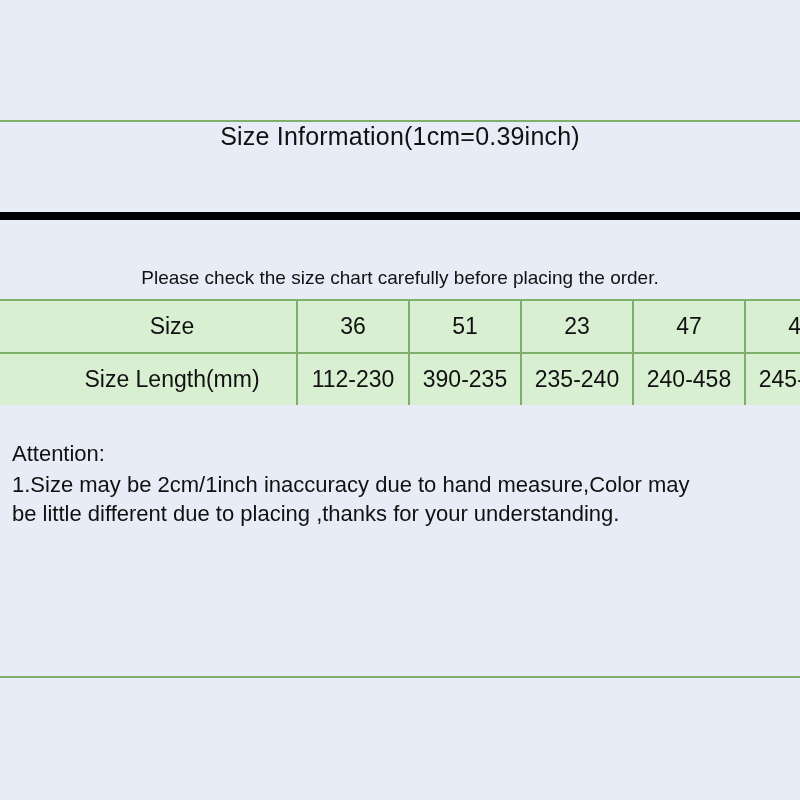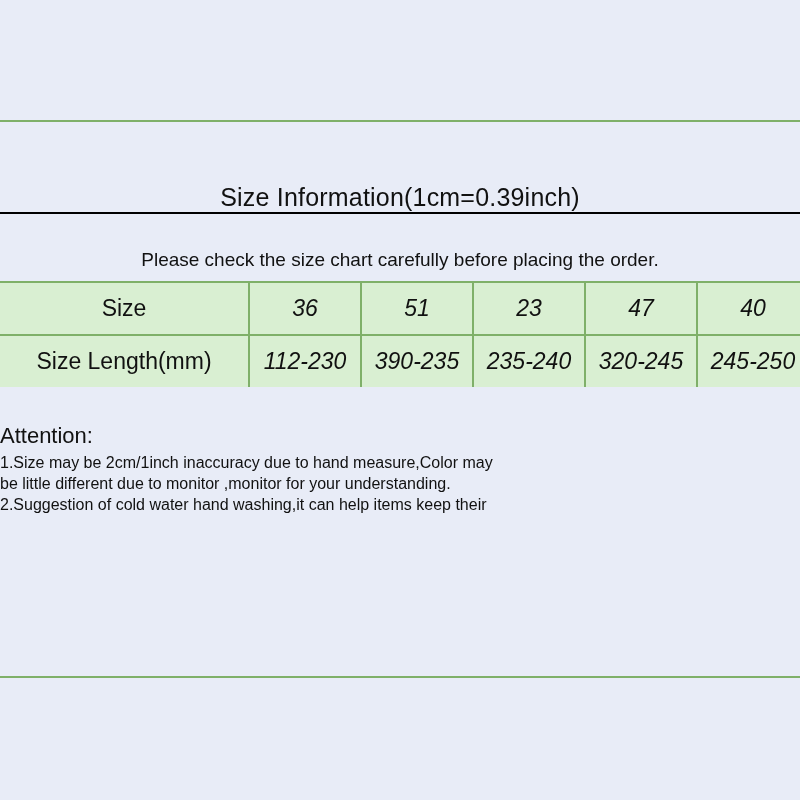--- a/index.html
+++ b/index.html
@@ -20,32 +20,32 @@
     top: 120px;
     width: 800px;
     height: 558px;
     background: #e8ecf7;
     border-top: 2px solid #7fb069;
     border-bottom: 2px solid #7fb069;
     box-sizing: border-box;
   }
   .title-band {
     height: 90px;
-    border-bottom: 2px solid #000000;
+    border-bottom: 8px solid #000000;
     display: flex;
-    align-items: flex-end;
+    align-items: flex-start;
     justify-content: center;
   }
   .title-text {
     font-size: 25px;
     color: #111;
     letter-spacing: 0.2px;
   }
   .subtitle-band {
-    height: 69px;
+    height: 81px;
     border-bottom: 2px solid #7fb069;
     display: flex;
     align-items: flex-end;
     justify-content: center;
     padding-bottom: 10px;
     box-sizing: border-box;
   }
   .subtitle-text {
     font-size: 19px;
     color: #111;
@@ -66,34 +66,34 @@
     color: #111;
     height: 51px;
     padding: 0;
   }
   table.size-table tr td:last-child {
     border-right: none;
   }
   table.size-table td.label-cell {
     width: 248px;
     font-size: 23px;
+    padding-left: 48px;
   }
   table.size-table td.val-cell {
     width: 110px;
-    font-style: italic;
   }
   table.size-table tr:last-child td {
     border-bottom: none;
   }
   .notes {
-    padding: 34px 8px 0 0;
+    padding: 34px 8px 0 12px;
     box-sizing: border-box;
   }
   .notes-line {
-    font-size: 16px;
+    font-size: 22px;
     line-height: 1.32;
     color: #111;
   }
   .notes-head {
     font-size: 22px;
     line-height: 1.32;
     margin-bottom: 2px;
     color: #111;
   }
 </style>
@@ -118,26 +118,25 @@
       <td class="val-cell">51</td>
       <td class="val-cell">23</td>
       <td class="val-cell">47</td>
       <td class="val-cell">40</td>
     </tr>
     <tr>
       <td class="label-cell">Size Length(mm)</td>
       <td class="val-cell">112-230</td>
       <td class="val-cell">390-235</td>
       <td class="val-cell">235-240</td>
-      <td class="val-cell">320-245</td>
+      <td class="val-cell">240-458</td>
       <td class="val-cell">245-250</td>
     </tr>
   </tbody>
     </table>
 
   <div class="notes">
     <div class="notes-head">Attention:</div>
     <div class="notes-line">1.Size may be 2cm/1inch inaccuracy due to hand measure,Color may</div>
-    <div class="notes-line">be little different due to monitor ,monitor for your understanding.</div>
-    <div class="notes-line">2.Suggestion of cold water hand washing,it can help items keep their</div>
+    <div class="notes-line">be little different due to placing ,thanks for your understanding.</div>
   </div>
 
 </div>
 
 </body></html>

